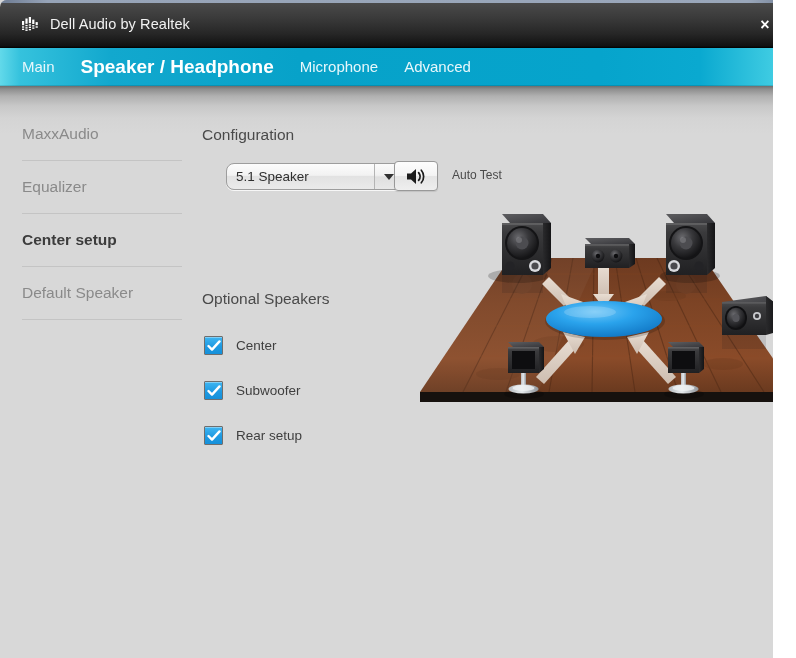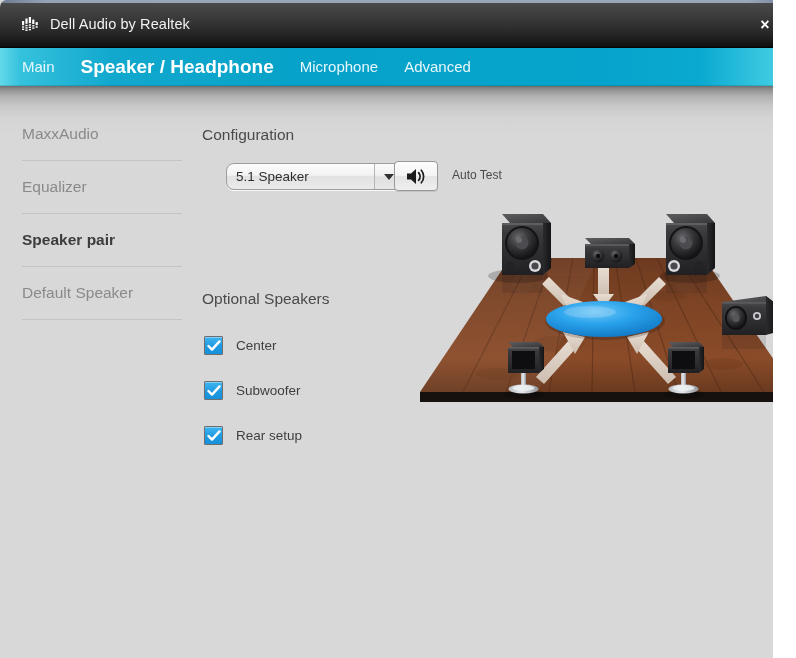--- a/index.html
+++ b/index.html
@@ -326,21 +326,21 @@
   <div id="content">
 
     <div id="sidebar">
       <div class="side-item">
         <span class="side-label">MaxxAudio</span>
       </div>
       <div class="side-item">
         <span class="side-label">Equalizer</span>
       </div>
       <div class="side-item active">
-        <span class="side-label">Speaker pair</span>
+        <span class="side-label">Center setup</span>
       </div>
       <div class="side-item">
         <span class="side-label">Default Speaker</span>
       </div>
     </div>
 
     <div id="main-panel">
 
       <div class="section-title" id="configuration-title">Configuration</div>
 

